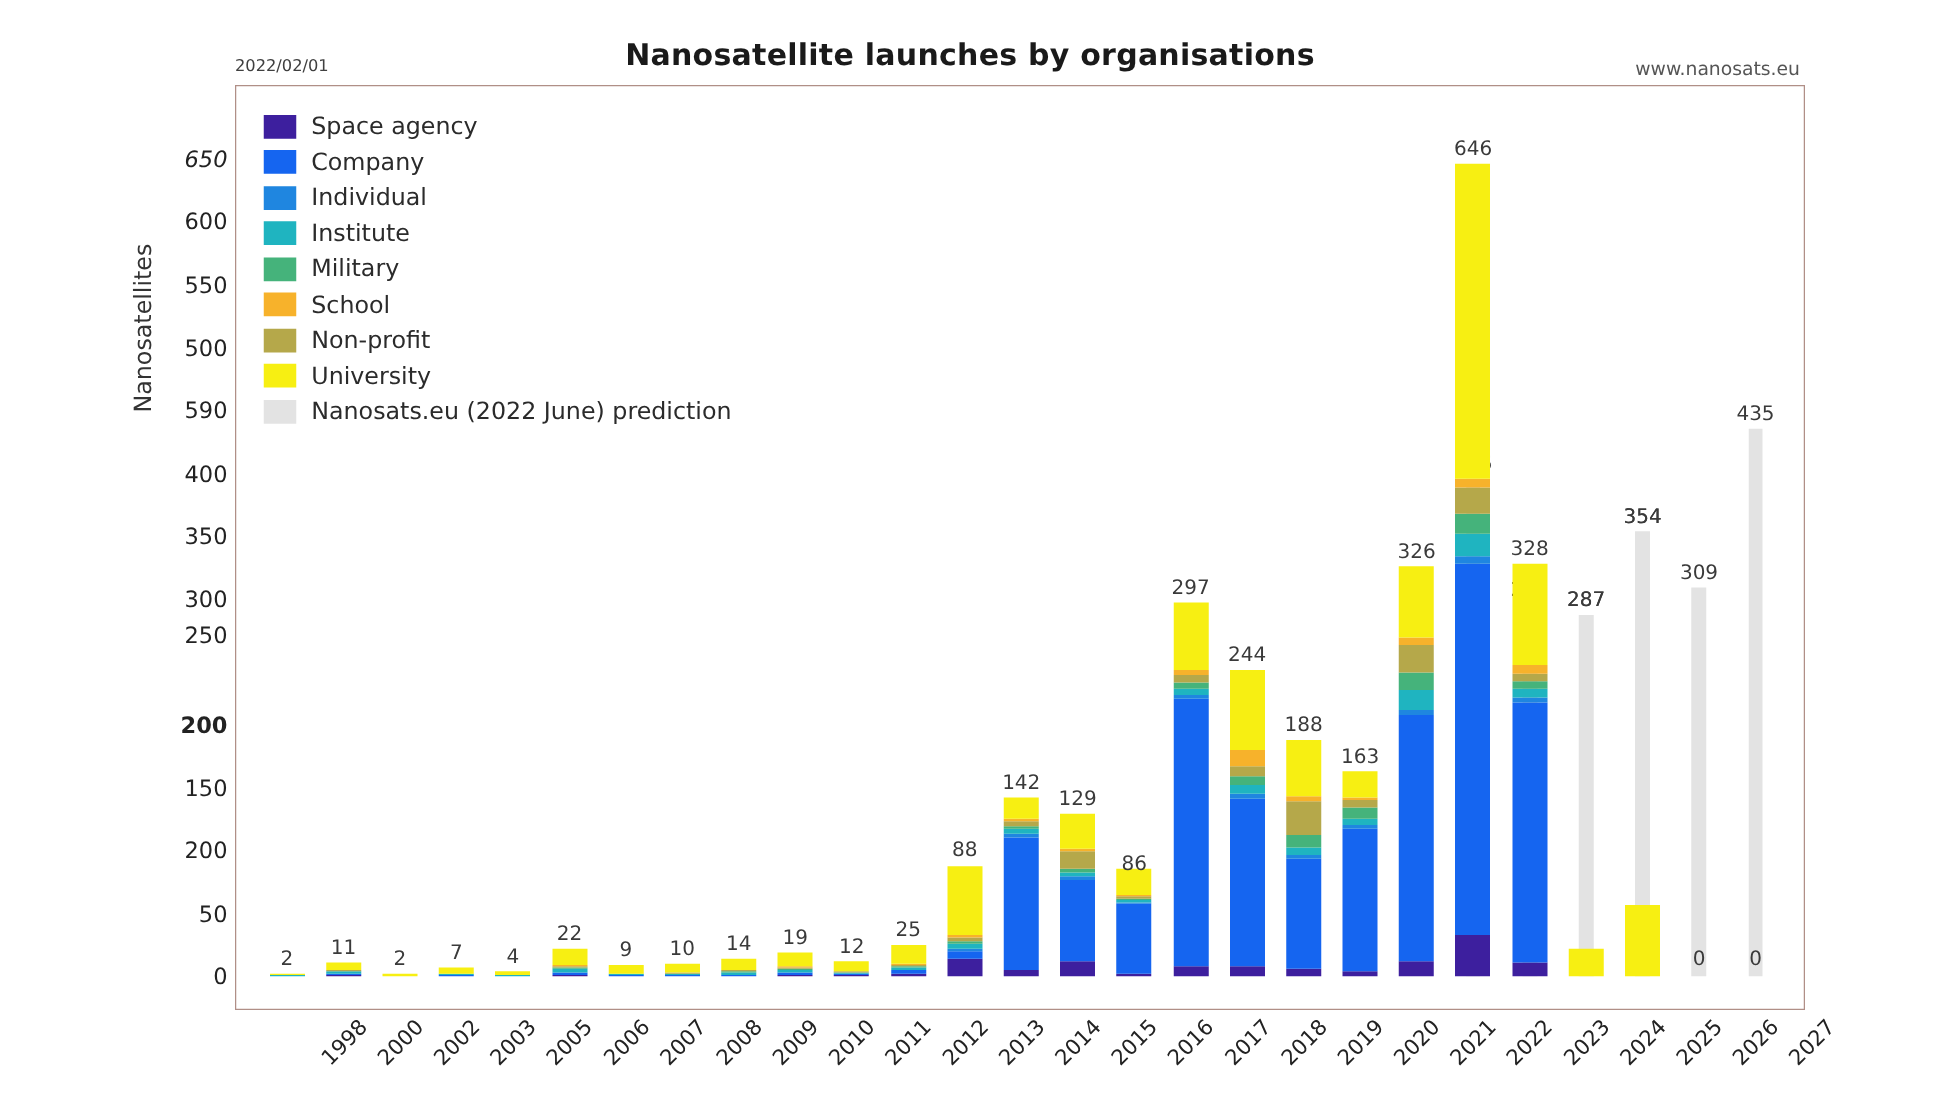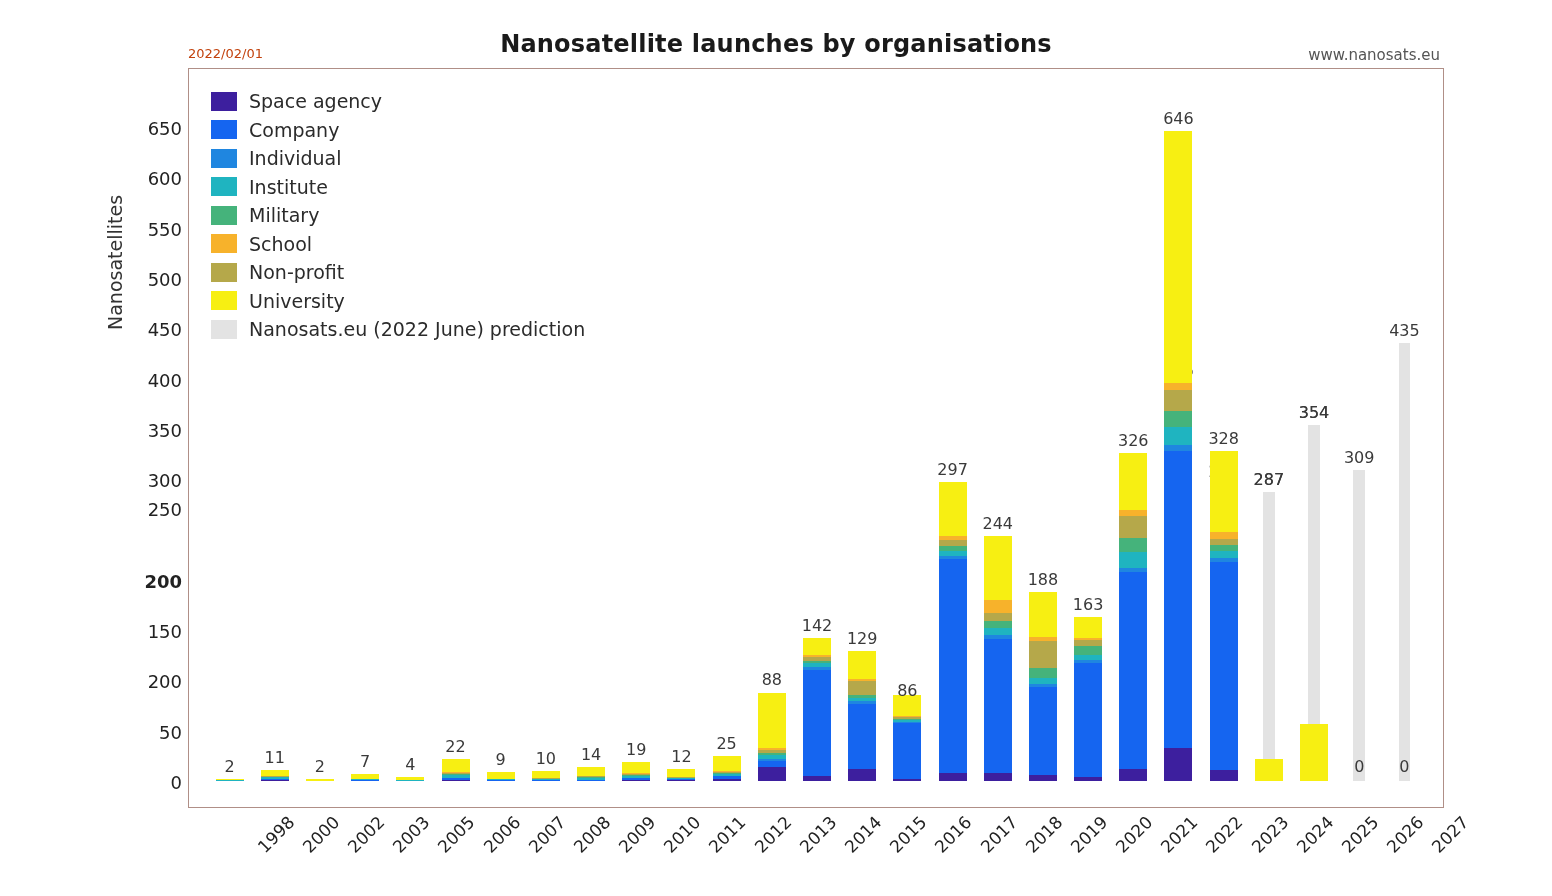--- a/index.html
+++ b/index.html
@@ -28,21 +28,21 @@
     text-align: center;
     font-size: 24px;
     font-weight: bold;
     letter-spacing: 0.2px;
   }
   .date-stamp {
     position: absolute;
     top: 46px;
     left: 188px;
     font-size: 13px;
-    color: #c2410c;
+    color: #404040;
   }
   .site-url {
     position: absolute;
     top: 46px;
     right: 112px;
     font-size: 15px;
     color: #555;
   }
   
   .plot-frame {
@@ -181,25 +181,25 @@
   <div id="ytick-layer">
       <div class="ytick" style="top: 782px;">0</div>
       <div class="ytick" style="top: 731.706px;">50</div>
       <div class="ytick" style="top: 681.412px;">200</div>
       <div class="ytick" style="top: 631.118px;">150</div>
       <div class="ytick" style="top: 580.824px; font-weight: bold;">200</div>
       <div class="ytick" style="top: 509px;">250</div>
       <div class="ytick" style="top: 480.235px;">300</div>
       <div class="ytick" style="top: 429.941px;">350</div>
       <div class="ytick" style="top: 379.647px;">400</div>
-      <div class="ytick" style="top: 329.353px;">450</div>
+      <div class="ytick" style="top: 329.353px;">590</div>
       <div class="ytick" style="top: 279.059px;">500</div>
       <div class="ytick" style="top: 228.765px;">550</div>
       <div class="ytick" style="top: 178.471px;">600</div>
-      <div class="ytick" style="top: 128.176px;">650</div>
+      <div class="ytick" style="top: 128.176px; font-style: italic;">650</div>
     </div>
 
   <div class="plot-frame">
     <div id="plot">
         <div class="pred-bar" style="left: 983.598px; width: 11.7662px; height: 398.329px; bottom: 26px;"></div>
         <div class="pred-total" style="left: 989.481px; top: 291.671px;">396</div>
         <div class="pred-bar" style="left: 1028.78px; width: 11.7662px; height: 296.735px; bottom: 26px;"></div>
         <div class="pred-total" style="left: 1034.67px; top: 393.265px;">295</div>
         <div class="pred-bar" style="left: 1073.97px; width: 11.7662px; height: 288.688px; bottom: 26px;"></div>
         <div class="pred-total" style="left: 1079.85px; top: 401.312px;">287</div>

